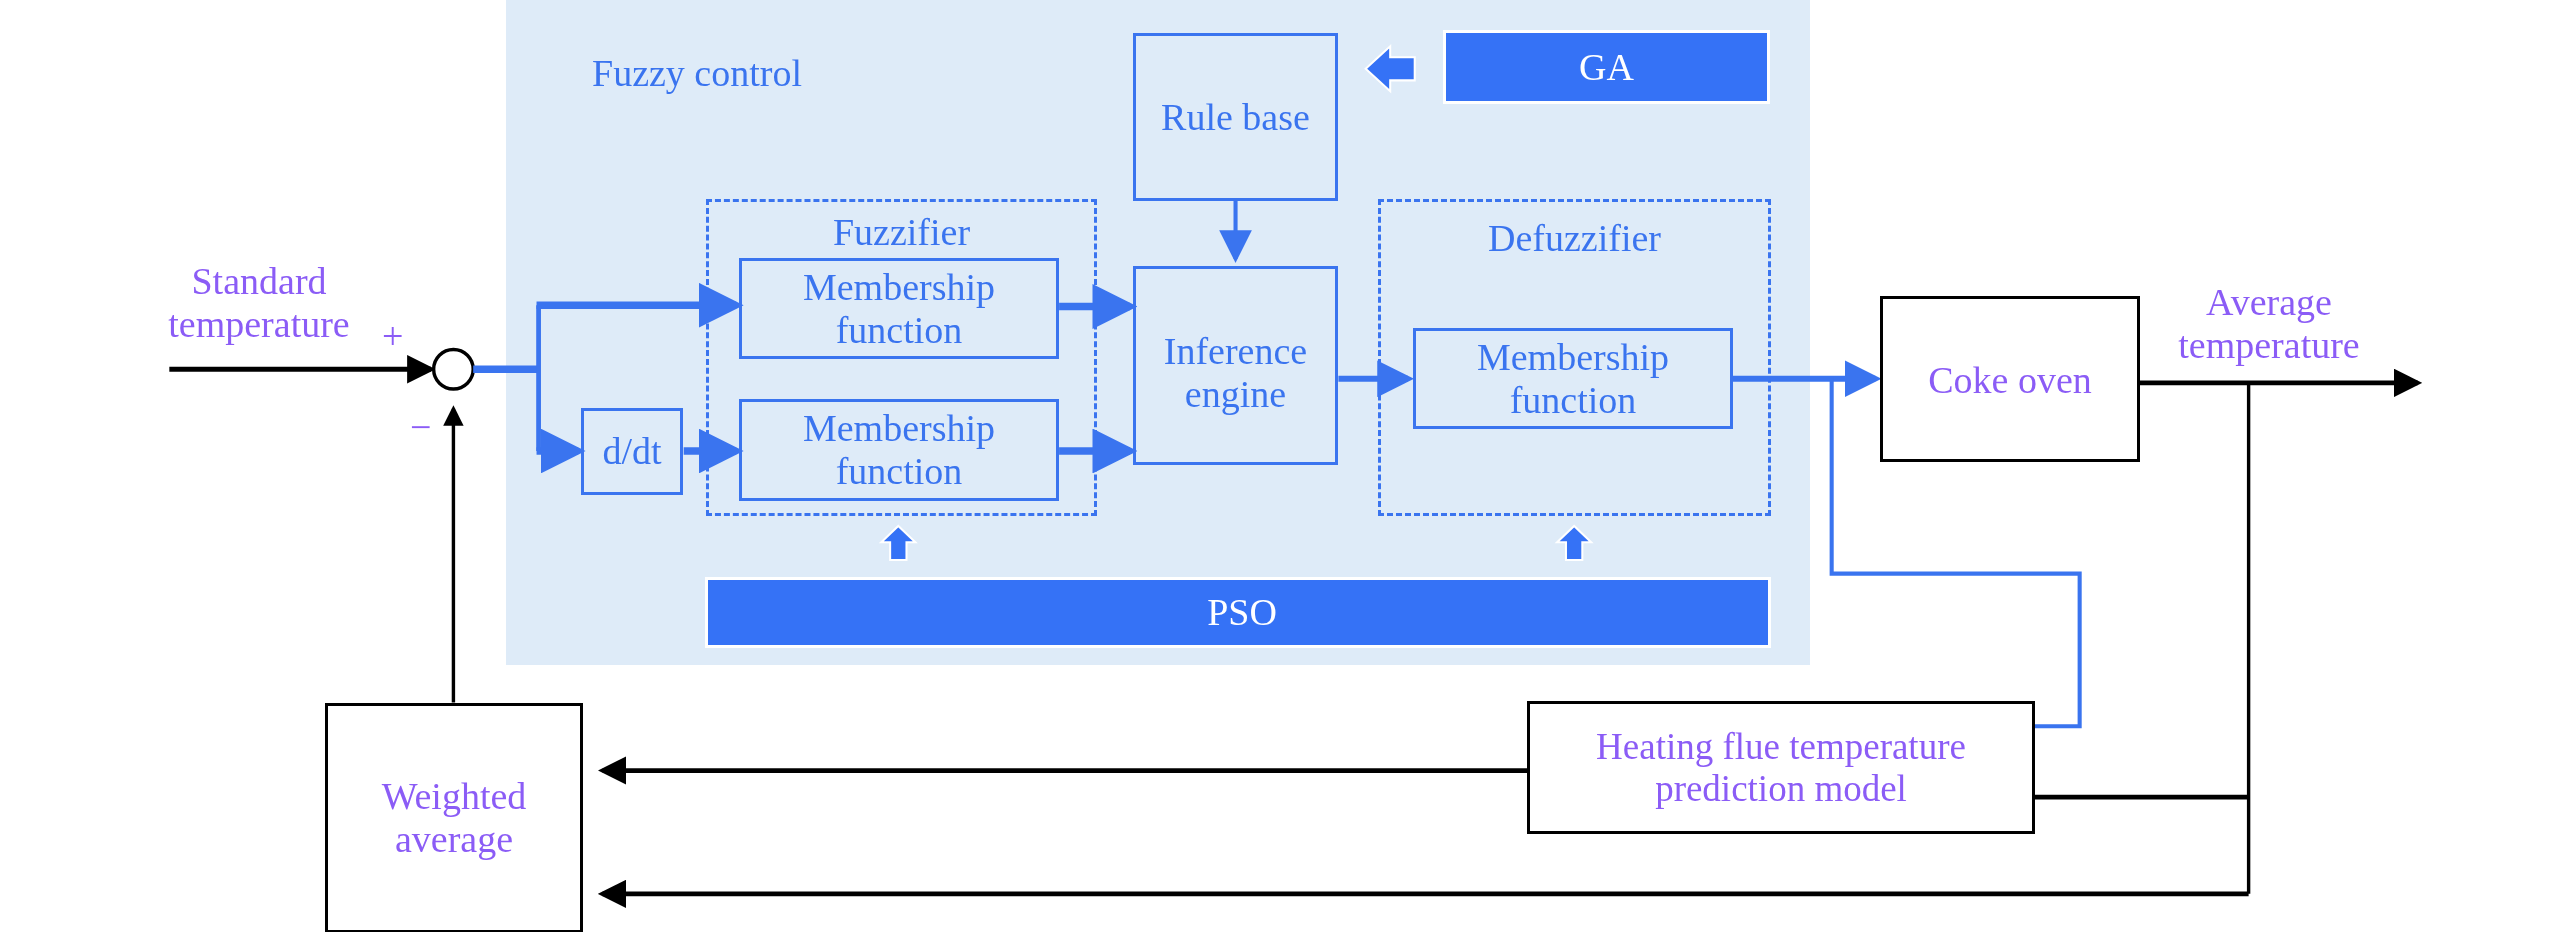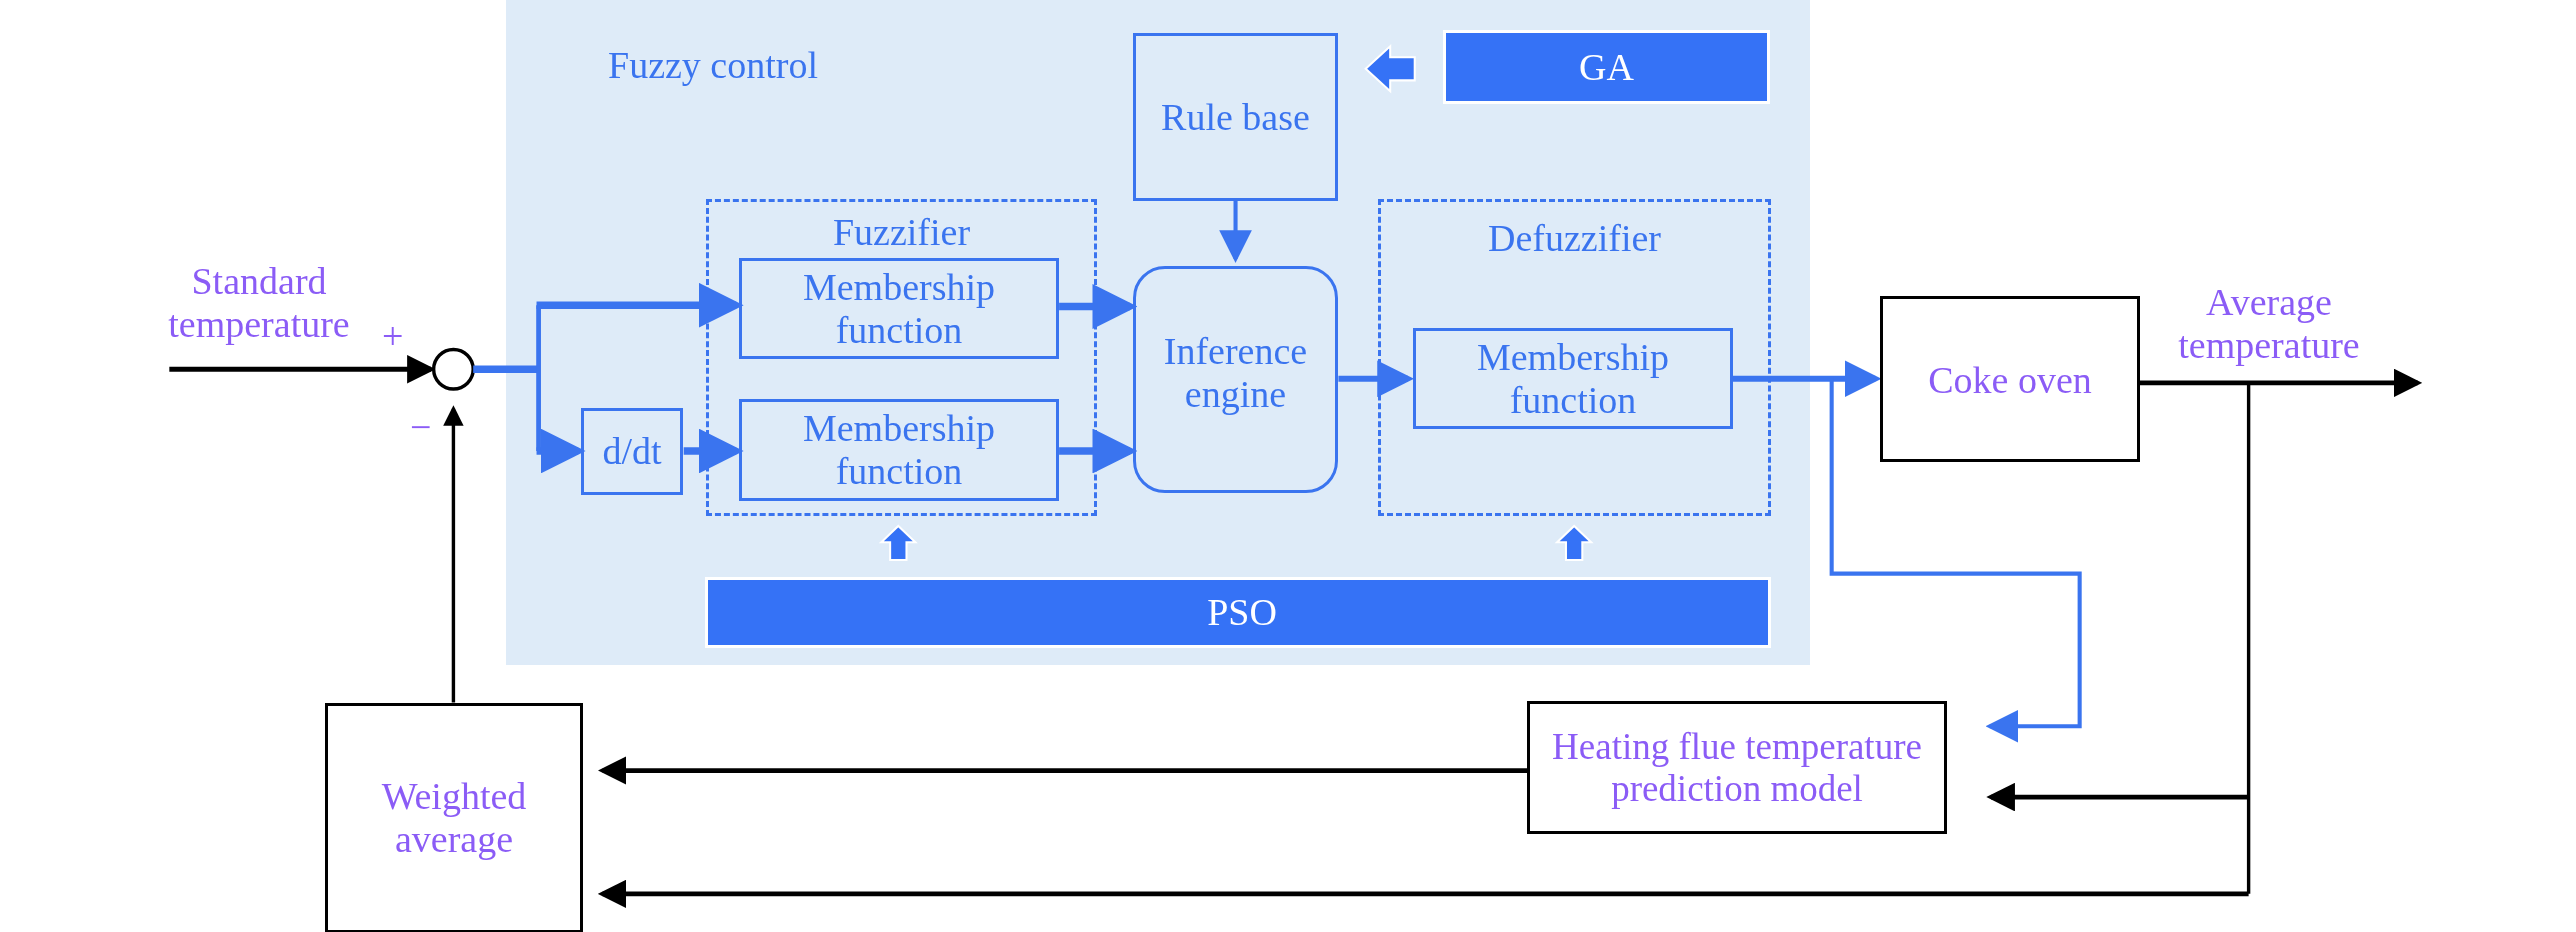--- a/index.html
+++ b/index.html
@@ -15,21 +15,21 @@
   .filled { background:#3572f6; color:#ffffff; border:3.4px solid #fff; }
   .lbl { position:absolute; text-align:center; line-height:1.12; white-space:nowrap; }
   .fs56 { font-size:38px; }
   .fs54 { font-size:37px; }
 </style>
 </head>
 <body>
 
 <div style="position:absolute;left:506px;top:0;width:1304px;height:665px;background:#deebf8;"></div>
 
-<div class="lbl blue-txt fs56" style="left:592px;top:44px;text-align:left;margin-left:16px;">Fuzzy control</div>
+<div class="lbl blue-txt fs56" style="left:592px;top:52px;text-align:left;">Fuzzy control</div>
 
 <div style="position:absolute;left:706px;top:199px;width:391px;height:317px;border:3.4px dashed #3a74ef;box-sizing:border-box;"></div>
 <div class="lbl blue-txt fs56" style="left:706px;width:391px;top:211px;">Fuzzifier</div>
 
 <div style="position:absolute;left:1378px;top:199px;width:393px;height:317px;border:3.4px dashed #3a74ef;box-sizing:border-box;"></div>
 <div class="lbl blue-txt fs56" style="left:1378px;width:393px;top:217px;">Defuzzifier</div>
 
 <svg width="2576" height="932" viewBox="0 0 3780 1368">
   <defs>
     <marker id="arrBlue" markerWidth="8" markerHeight="8" refX="7" refY="4" orient="auto" markerUnits="strokeWidth">
@@ -101,21 +101,21 @@
 </div>
 <div class="blk b-blue blue-txt fs56" style="left:739px;top:399px;width:320px;height:102px;flex-direction:column;">
   <div>Membership</div>
   <div>function</div>
 </div>
 
 <div class="blk b-blue blue-txt fs56" style="left:581px;top:408px;width:102px;height:87px;">
   <span>d/dt</span>
 </div>
 
-<div class="blk b-blue blue-txt fs56" style="left:1133px;top:266px;width:205px;height:227px;flex-direction:column;justify-content:flex-start;padding-top:61px;border-radius:32px;">
+<div class="blk b-blue blue-txt fs56" style="left:1133px;top:266px;width:205px;height:199px;flex-direction:column;justify-content:flex-start;padding-top:61px;">
   <div>Inference</div>
   <div>engine</div>
 </div>
 
 <div class="blk b-blue blue-txt fs56" style="left:1413px;top:328px;width:320px;height:101px;flex-direction:column;">
   <div>Membership</div>
   <div>function</div>
 </div>
 
 <div class="blk filled fs56" style="left:705px;top:577px;width:1066px;height:71px;padding-left:8px;">
@@ -124,21 +124,21 @@
 
 <div class="blk b-black black-txt fs56" style="left:1880px;top:296px;width:260px;height:166px;justify-content:center;align-items:flex-start;padding-top:60px;">
   <span>Coke oven</span>
 </div>
 
 <div class="lbl black-txt fs56" style="left:2160px;top:281px;width:218px;">
   <div>Average</div>
   <div>temperature</div>
 </div>
 
-<div class="blk b-black black-txt fs54" style="left:1527px;top:701px;width:420px;height:133px;flex-direction:column;">
+<div class="blk b-black black-txt fs54" style="left:1527px;top:701px;width:508px;height:133px;flex-direction:column;">
   <div>Heating flue temperature</div>
   <div>prediction model</div>
 </div>
 
 <div class="blk b-black black-txt fs56" style="left:325px;top:703px;width:258px;height:230px;flex-direction:column;">
   <div>Weighted</div>
   <div>average</div>
 </div>
 
 

